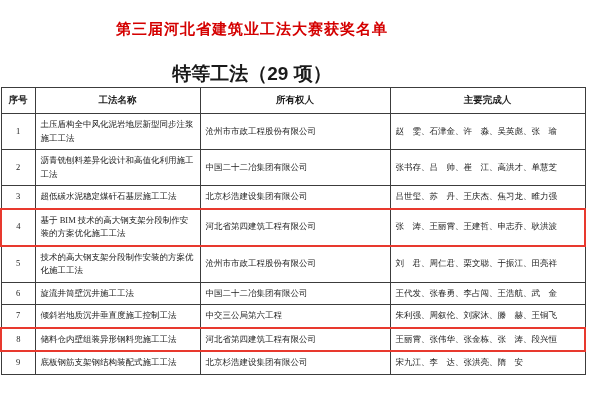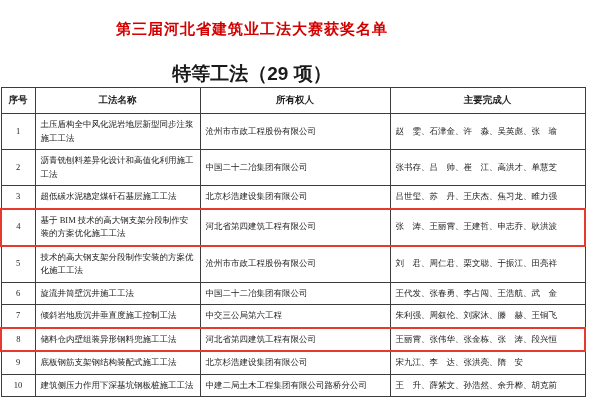--- a/index.html
+++ b/index.html
@@ -145,21 +145,15 @@
         <td>储料仓内壁组装异形钢料兜施工工法</td>
         <td>河北省第四建筑工程有限公司</td>
         <td>王丽霄、张伟华、张金栋、张　涛、段兴恒</td>
       </tr>
       <tr>
         <td class="cell-no">9</td>
         <td>底板钢筋支架钢结构装配式施工工法</td>
         <td>北京杉浩建设集团有限公司</td>
         <td>宋九江、李　达、张洪亮、隋　安</td>
       </tr>
-      <tr>
-        <td class="cell-no">10</td>
-        <td>建筑侧压力作用下深基坑钢板桩施工工法</td>
-        <td>中建二局土木工程集团有限公司路桥分公司</td>
-        <td>王　升、薛紫文、孙浩然、余升桦、胡克前</td>
-      </tr>
     </tbody>
   </table>
 </div>
 
 </body></html>

